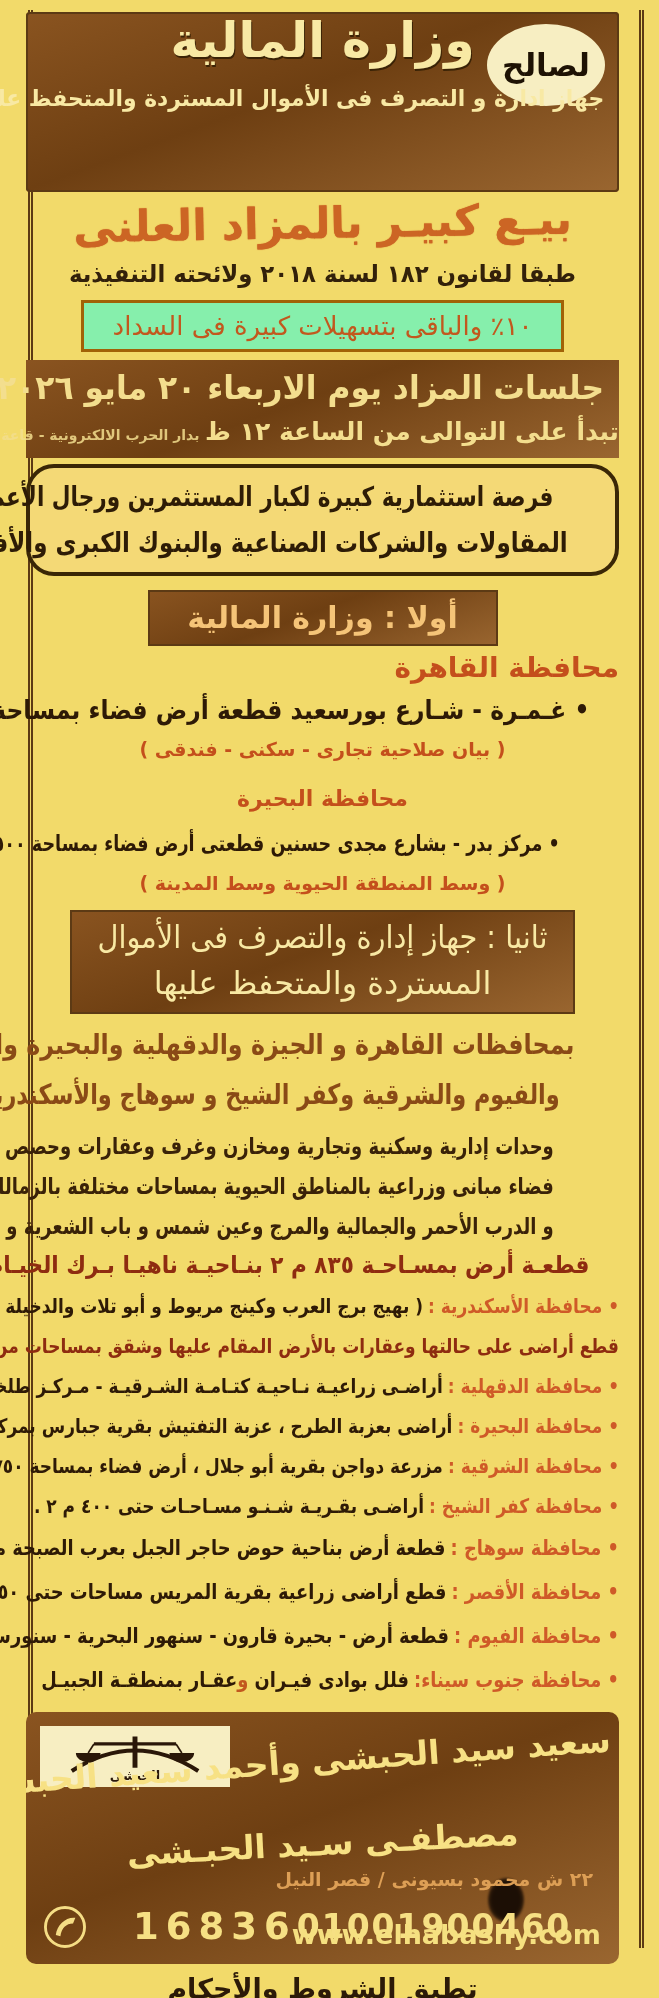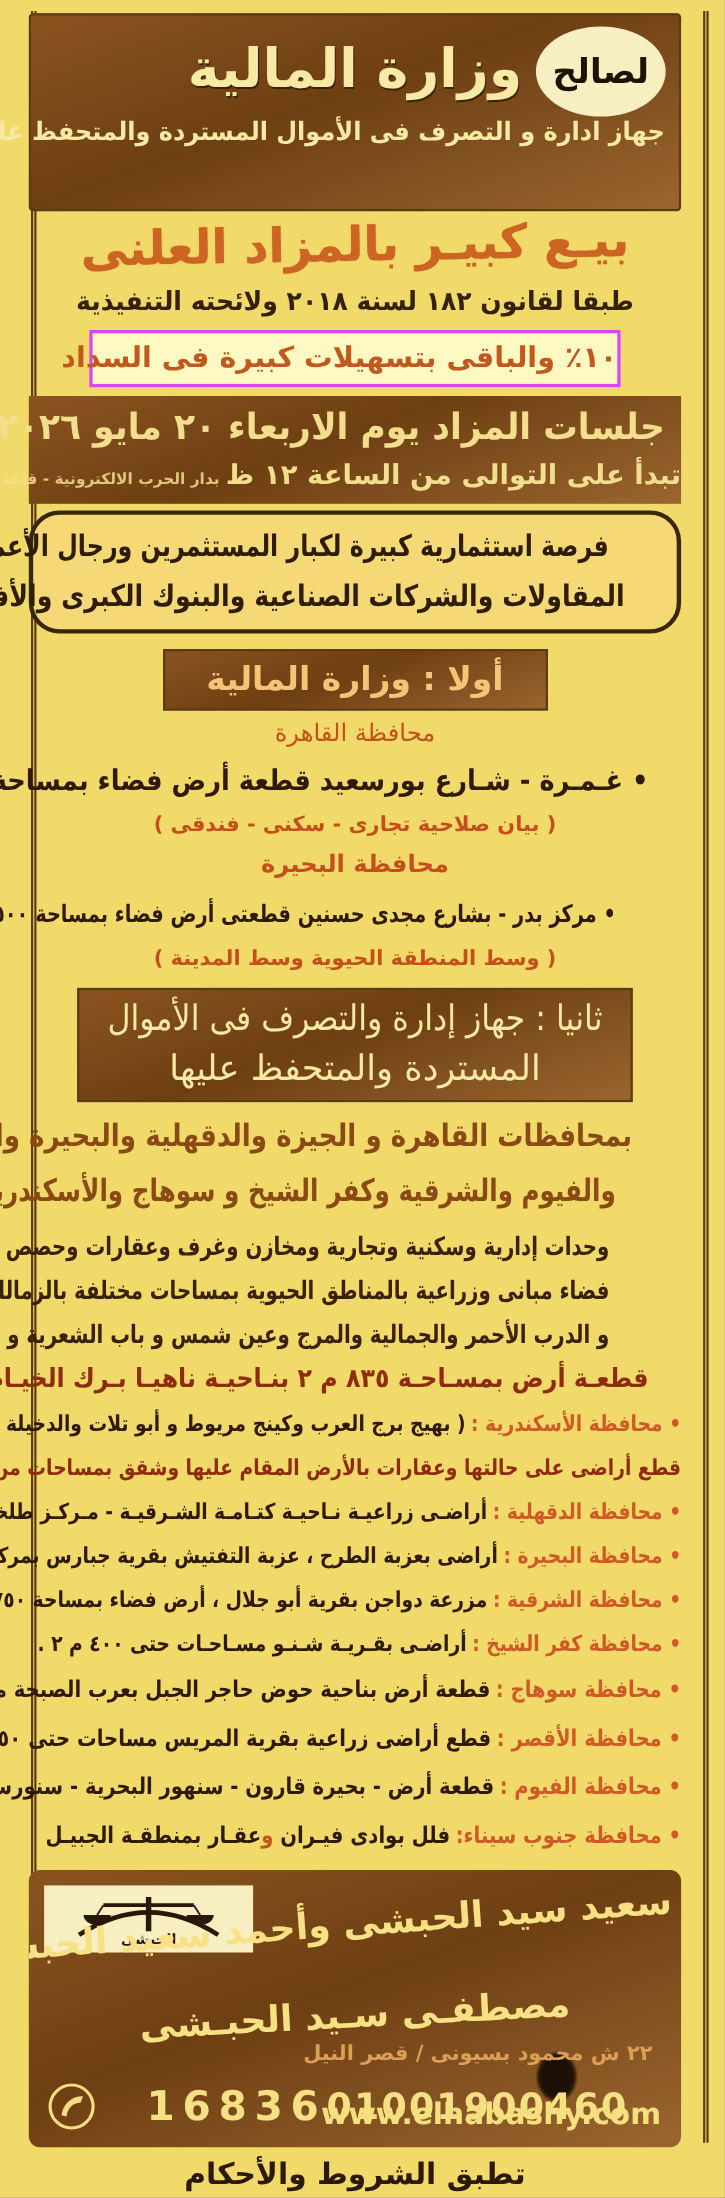--- a/index.html
+++ b/index.html
@@ -27,55 +27,55 @@
   .sx78{transform:scaleX(.78); transform-origin:center;}
 
   
   .header-box{position:relative; margin-top:12px; height:180px; border-radius:4px; box-shadow:0 0 0 2px #5c3a14 inset;}
   .badge{
     position:absolute; top:12px; right:14px; width:118px; height:82px;
     background:#f7eec2; border-radius:50%;
     display:flex; align-items:center; justify-content:center;
     color:#1e1204; font-size:31px; font-weight:bold;
   }
-  .h-title{padding-top:22px; text-align:center; font-size:49px; font-weight:bold; text-shadow:1px 2px 0 #3a2306;}
+  .h-title{text-align:center; font-size:49px; font-weight:bold; text-shadow:1px 2px 0 #3a2306;}
   .h-sub{margin-top:16px; text-align:center; font-size:23px; font-weight:bold;}
 
   .stamp{height:62px; line-height:62px; text-align:center; font-size:43px; font-weight:bold; color:#cc6524; transform:rotate(-1deg); text-shadow:0 0 1px #cc6524;}
   .law{height:40px; line-height:40px; text-align:center; font-size:24px; font-weight:bold; color:#33210a;}
 
   .deposit{
-    margin:6px 55px 0; border:3px solid #d946ef; background:#fef9c3;
+    margin:6px 55px 0; border:3px solid #a16207; background:#86efac;
     height:46px; line-height:46px; text-align:center;
-    font-size:26px; font-weight:bold; color:#c2581e;
+    font-size:26px; font-weight:normal; color:#c2581e;
   }
 
   .dateband{margin-top:8px; height:96px; padding-top:2px;}
   .d1{height:52px; line-height:52px; text-align:center; font-size:33px; font-weight:bold; color:#f3de8e;}
   .d2{height:36px; line-height:36px; text-align:center; font-weight:bold; color:#f3de8e;}
   .d2 .main{font-size:25px;}
   .d2 .small{font-size:14px; opacity:.85;}
 
   .opp{
     margin-top:6px; border:4px solid #3a2706; border-radius:28px;
     background:#f4d976; padding:6px 4px;
     text-align:center; font-weight:bold; color:#2e1c06; font-size:27px;
   }
   .opp .l{height:46px; line-height:46px;}
 
   .sec1-title{
     margin:14px auto 0; width:350px; height:56px; line-height:56px;
     text-align:center; font-size:30px; font-weight:bold; color:#f5c478;
     box-shadow:0 0 0 2px #5c3a14 inset;
   }
-  .redh{margin-top:8px; height:28px; line-height:28px; text-align:center; font-size:22px; font-weight:normal; color:#c44f1c;}
+  .redh{margin-top:8px; height:28px; line-height:28px; font-size:28px; font-weight:bold; color:#c44f1c;}
   .item{margin-top:6px; height:44px; line-height:44px; text-align:center; font-size:26px; font-weight:bold; color:#2e1a06;}
   .item::before{content:"• "; color:#2e1a06;}
   .rednote{height:34px; line-height:34px; text-align:center; font-size:19px; font-weight:bold; color:#c44f1c;}
-  .redh2{margin-top:6px; height:30px; line-height:30px; text-align:center; font-size:22px; font-weight:bold; color:#c44f1c;}
+  .redh2{margin-top:18px; height:30px; line-height:30px; text-align:center; font-size:22px; font-weight:bold; color:#c44f1c;}
   .item2{margin-top:8px; height:44px; line-height:44px; text-align:center; font-size:22px; font-weight:bold; color:#2e1a06;}
   .item2::before{content:"• "; color:#2e1a06;}
 
   .sec2-title{margin:10px auto 0; width:505px; height:100px; padding-top:4px; text-align:center; font-weight:normal; color:#f8e9a4; box-shadow:0 0 0 2px #5c3a14 inset;}
   .sec2-title .l{height:46px; line-height:46px; font-size:32px;}
 
   .govpar{height:50px; line-height:50px; text-align:center; font-size:28px; font-weight:bold; color:#8a4a16;}
   .govpar.first{margin-top:6px;}
   .desc{height:40px; line-height:40px; text-align:center; font-size:23px; font-weight:bold; color:#3a2208;}
   .desc.first{margin-top:6px;}

